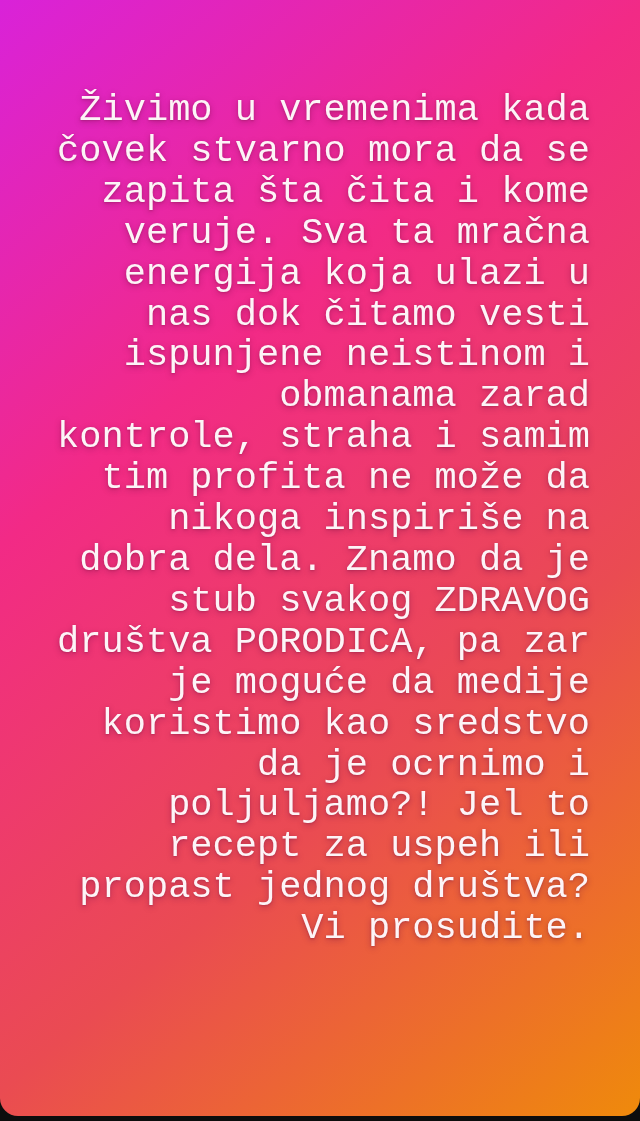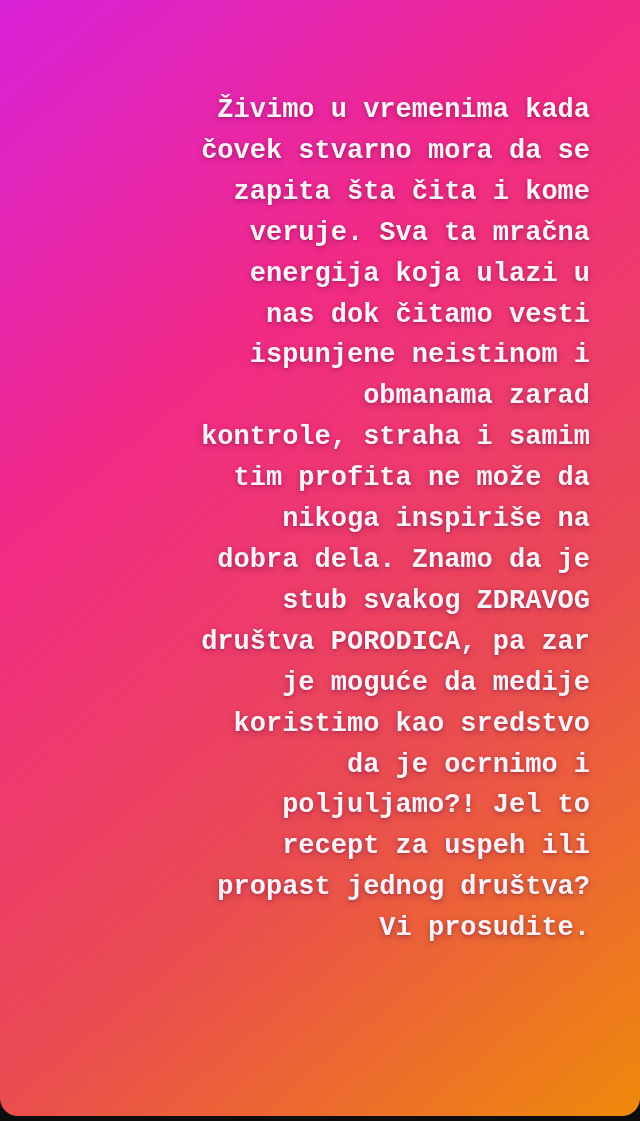--- a/index.html
+++ b/index.html
@@ -27,22 +27,22 @@
     overflow:hidden;
   }
   .story-text{
     position:absolute;
     top:90px;
     left:40px;
     right:50px;
     text-align:right;
     white-space:pre-line;
     color:var(--text-color);
-    font-weight:700;
-    font-size:27px;
+    font-weight:400;
+    font-size:37px;
     line-height:40.9px;
     letter-spacing:0;
     text-shadow:0 2px 6px rgba(110,15,70,0.42), 0 1px 2px rgba(120,20,60,0.30);
   }
 </style>
 </head>
 <body>
 
 <div class="story-backdrop">
   <div class="story-card">

